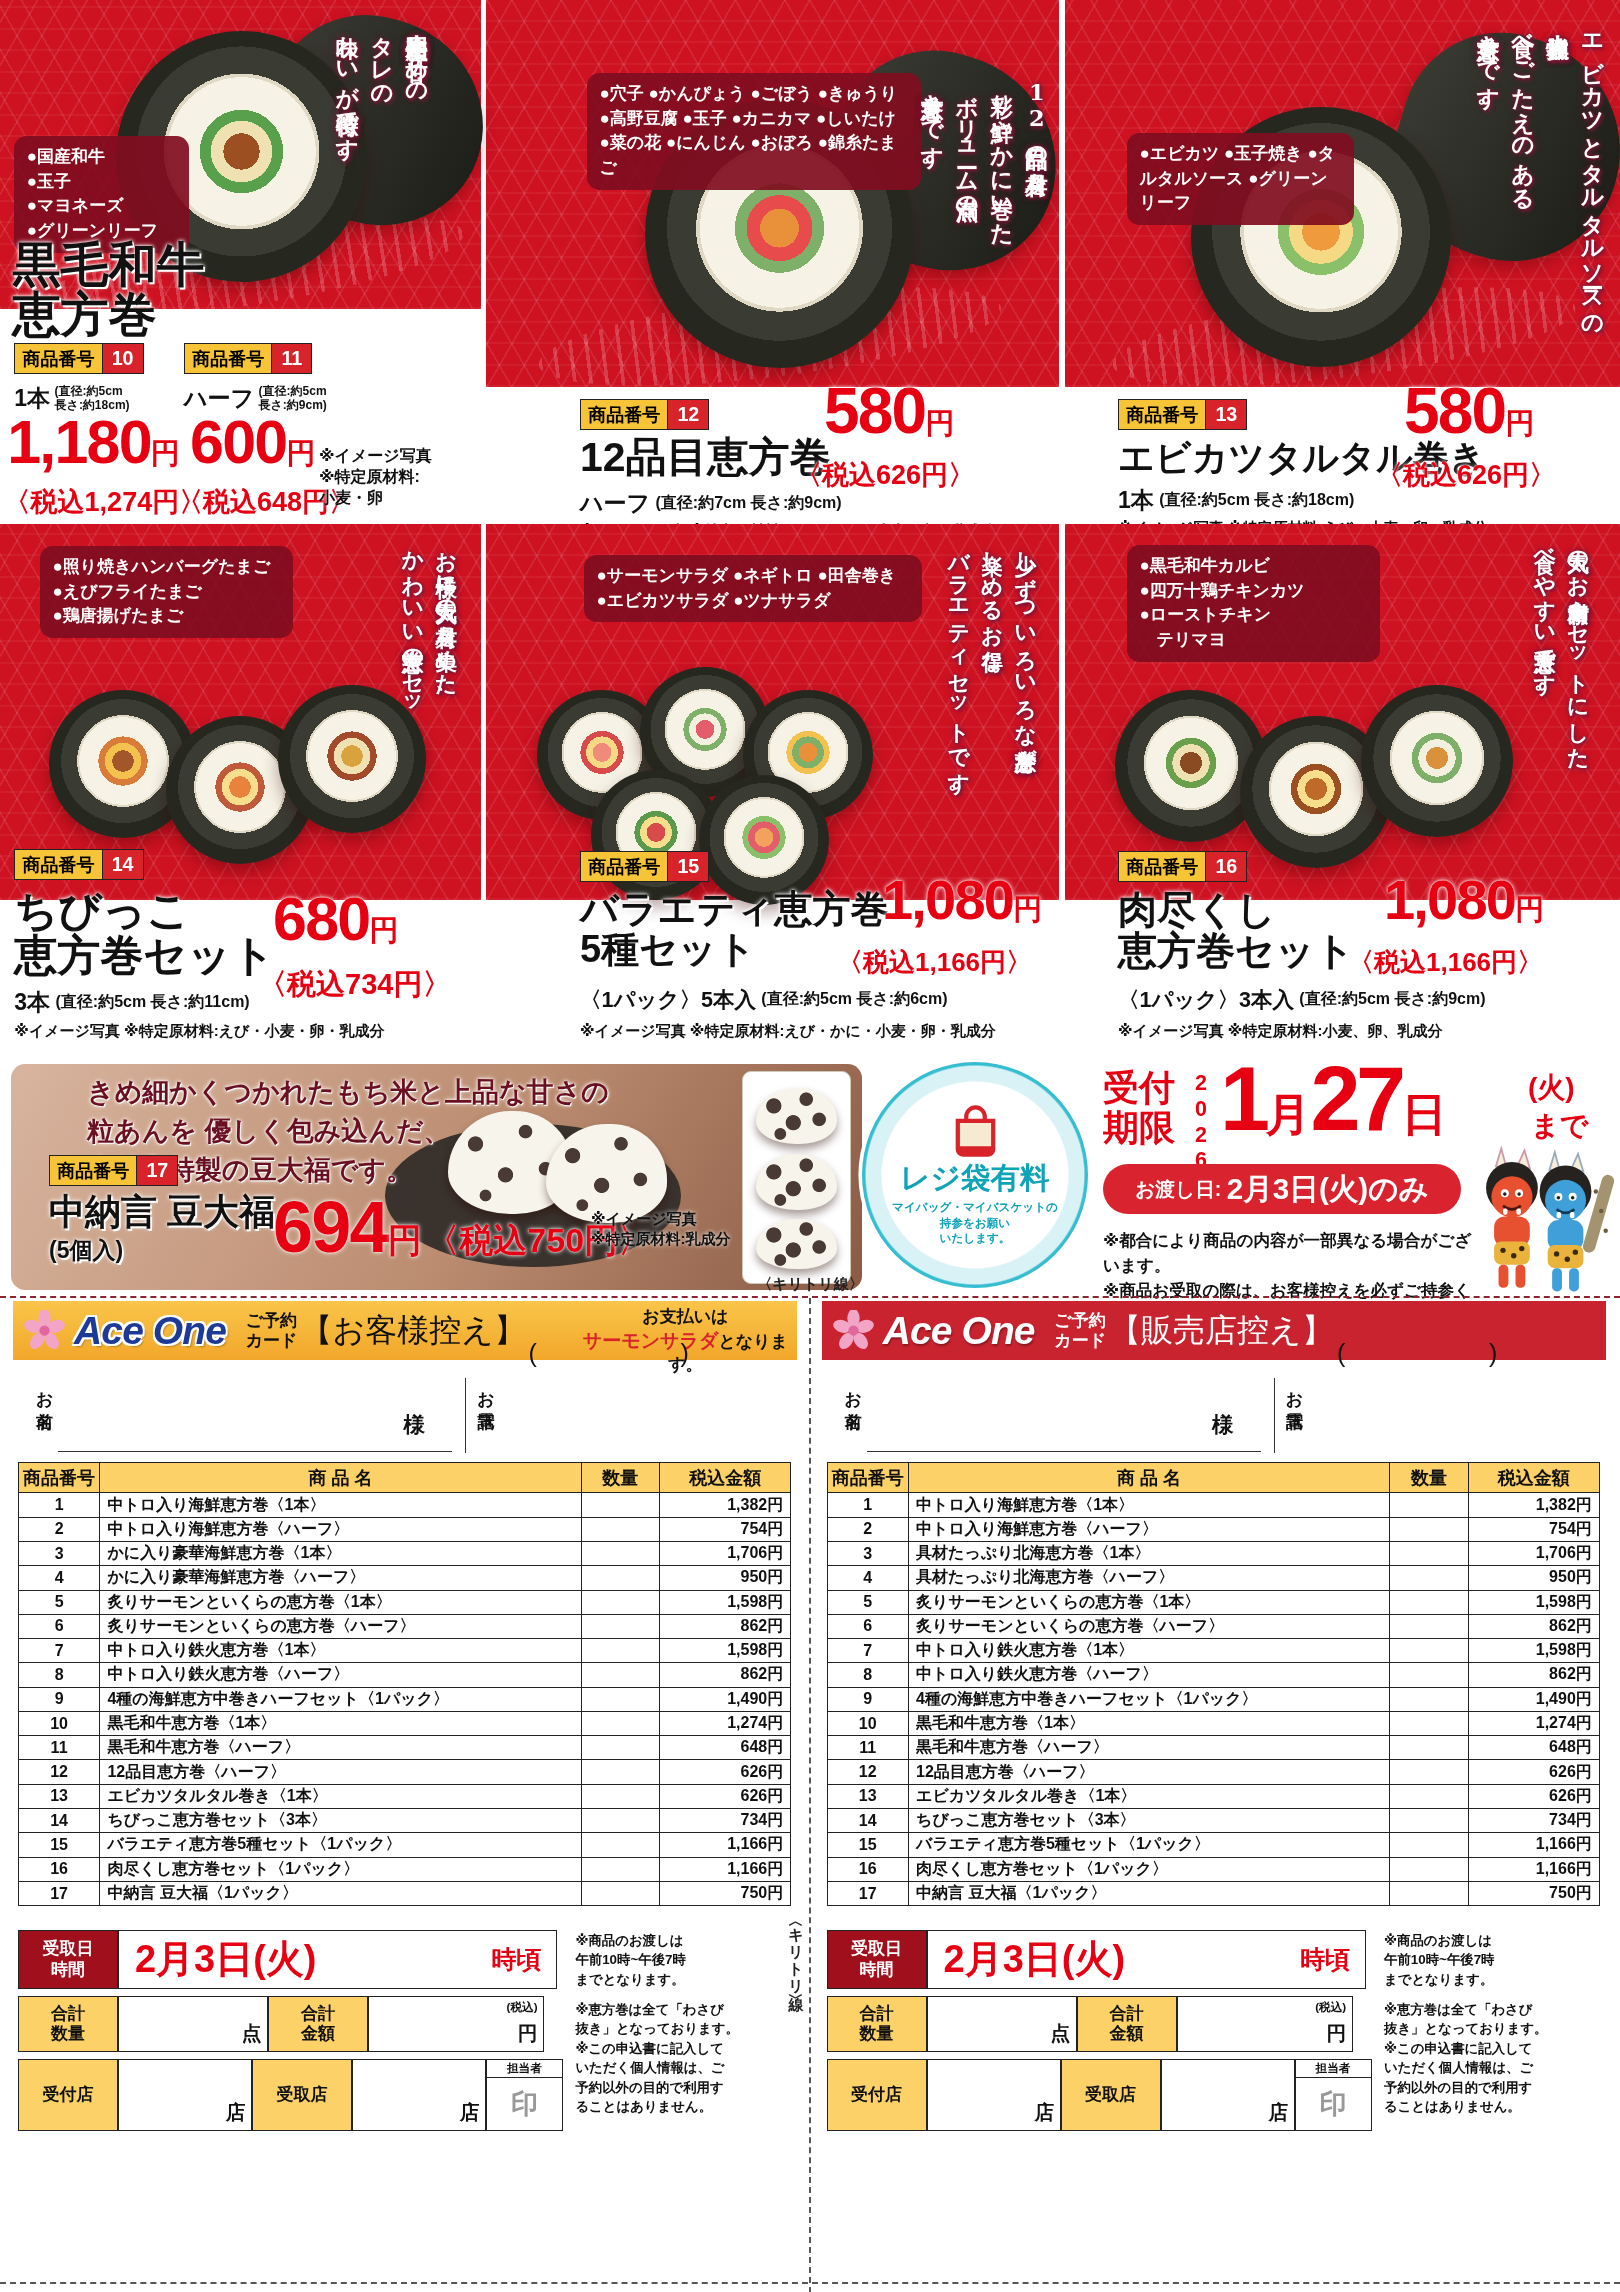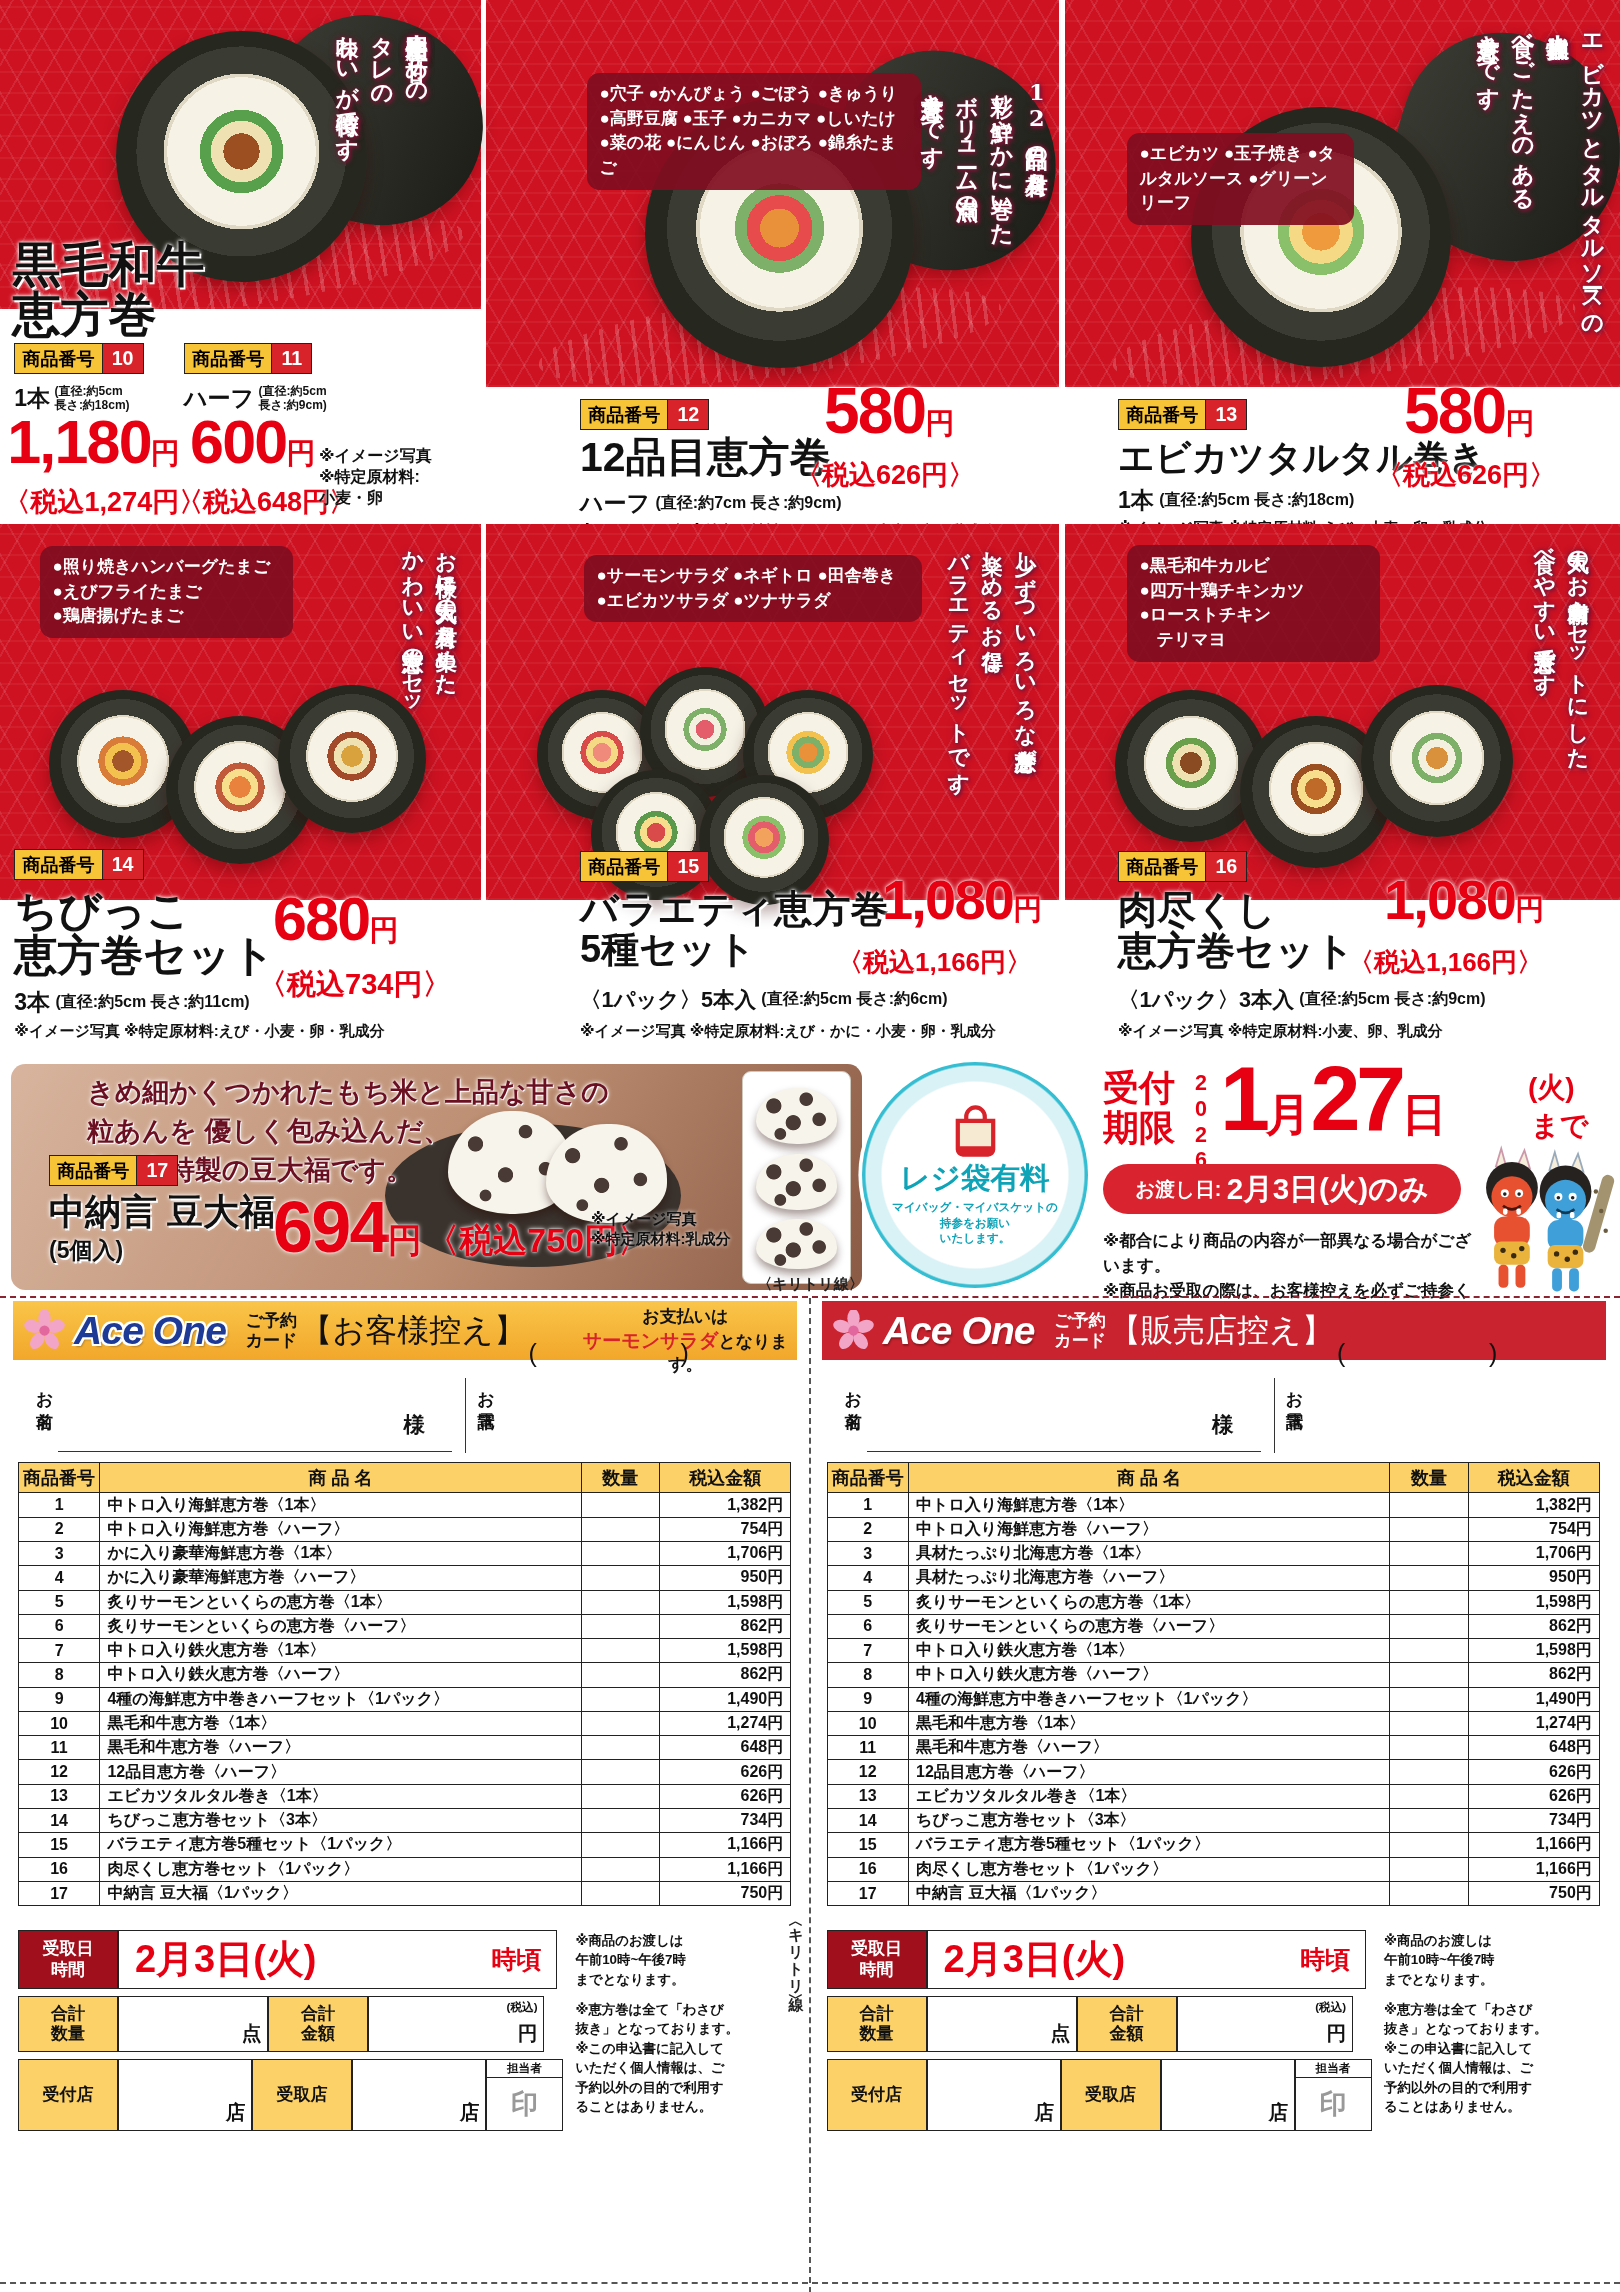--- a/index.html
+++ b/index.html
@@ -117,20 +117,24 @@
 
 <div id="page">
 
   <div class="abs red" style="left:0;top:0;width:481px;height:309px"></div>
   <div class="abs red" style="left:486px;top:0;width:573px;height:387px"></div>
   <div class="abs red" style="left:1065px;top:0;width:555px;height:387px"></div>
 
   <div class="abs leaf" style="left:45px;top:228px;width:421px;height:76px;transform:rotate(-9deg)"></div>
   <div class="abs tail" style="left:269px;top:18px;width:215px;height:206px;transform:rotate(14deg)"></div>
   <div class="abs roll" style="left:116px;top:31px;width:251px;height:251px;--a:#9c4f21;--b:#f0e1b2;--c:#59a04c"></div>
+  <div class="abs chip" style="left:14.3px;top:136px;width:150px">●国産和牛
+●玉子
+●マヨネーズ
+●グリーンリーフ</div>
   <div class="abs vtx" style="left:330px;top:19.7px;height:403px">国産和牛使用！甘めの
 タレの
 味わいが特徴です。</div>
   <div class="abs pname" style="left:12.5px;top:240px;font-size:48px">黒毛和牛
 恵方巻</div>
 
   <div class="abs badge" style="left:14.3px;top:343px">
     <span class="bl">商品番号</span>
       <span class="bn">10</span>
   </div>

